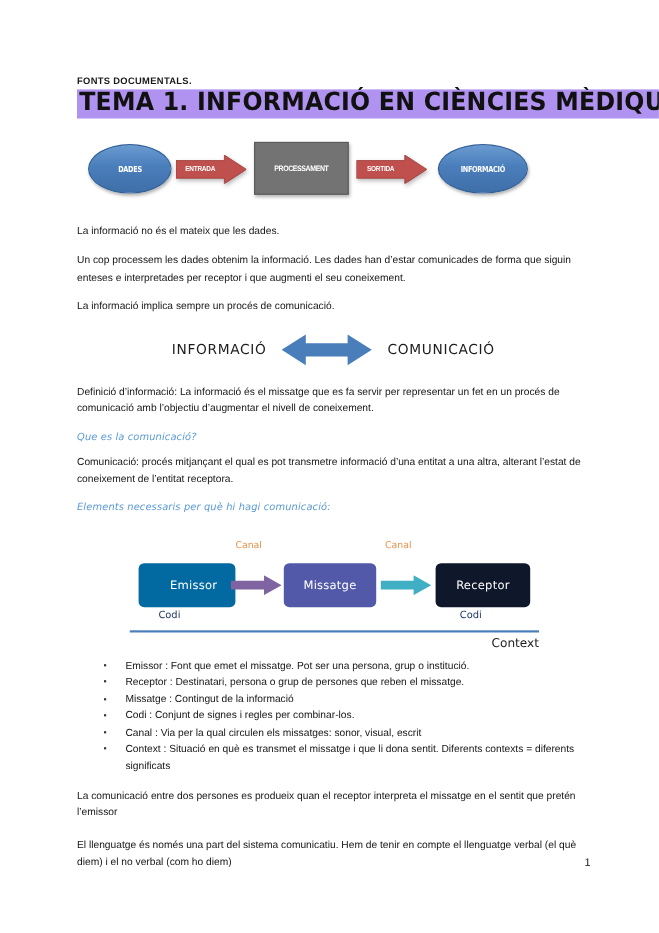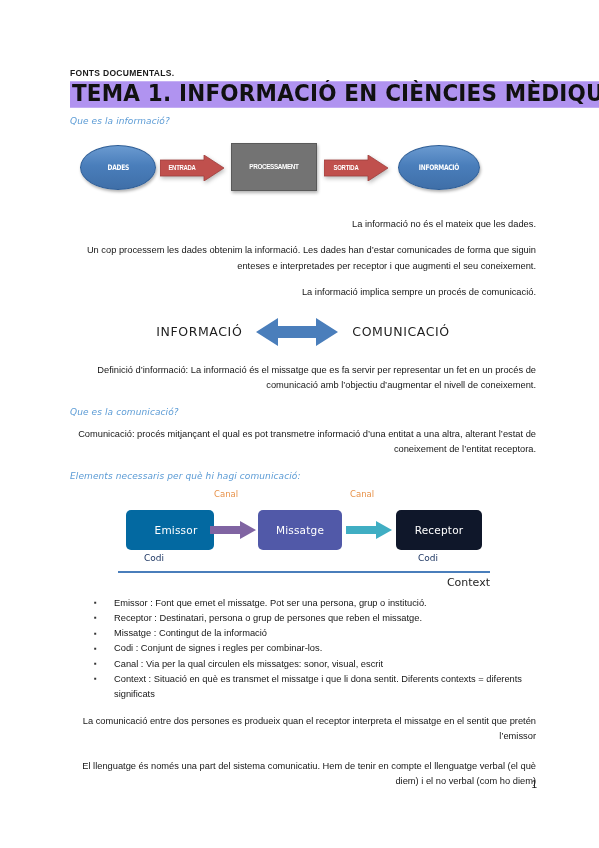--- a/index.html
+++ b/index.html
@@ -64,21 +64,21 @@
     line-height: 14px;
     letter-spacing: 0.1px;
   }
 
   
   p.body {
     font-size: 9.3px;
     line-height: 15.5px;
     color: #161616;
     margin: 0;
-    text-align: right;
+    text-align: left;
   }
   .gap-lg { height: 14px; }
   .gap-md { height: 11px; }
   .gap-sm { height: 8px; }
   .gap-xs { height: 5px; }
 
   
   .flow {
     position: relative;
     height: 64px;
@@ -170,20 +170,21 @@
     font-family: "DejaVu Sans", sans-serif;
   }
   .dualarrow { width: 82px; height: 30px; }
 
   
   .comm {
     position: relative;
     height: 108px;
     margin-left: 48px;
     width: 372px;
+    margin-top: 16px;
   }
   .cbox {
     position: absolute;
     top: 22px;
     height: 40px;
     border-radius: 5px;
     display: flex;
     align-items: center;
     justify-content: center;
     color: #ffffff;
@@ -275,21 +276,20 @@
 
 <div class="page">
   <div class="content">
 
     <div class="kicker">FONTS DOCUMENTALS.</div>
 
     <div class="title-wrap">
       <span class="title">TEMA 1. INFORMACIÓ EN CIÈNCIES MÈDIQUES</span>
     </div>
 
-    <div class="subhead">Que es la informació?</div>
 
     <div class="gap-md"></div>
 
     <div class="flow">
 
       <div class="ellipse ell-1">
         <span>DADES</span>
       </div>
 
       <div class="rarrow ra-1">

